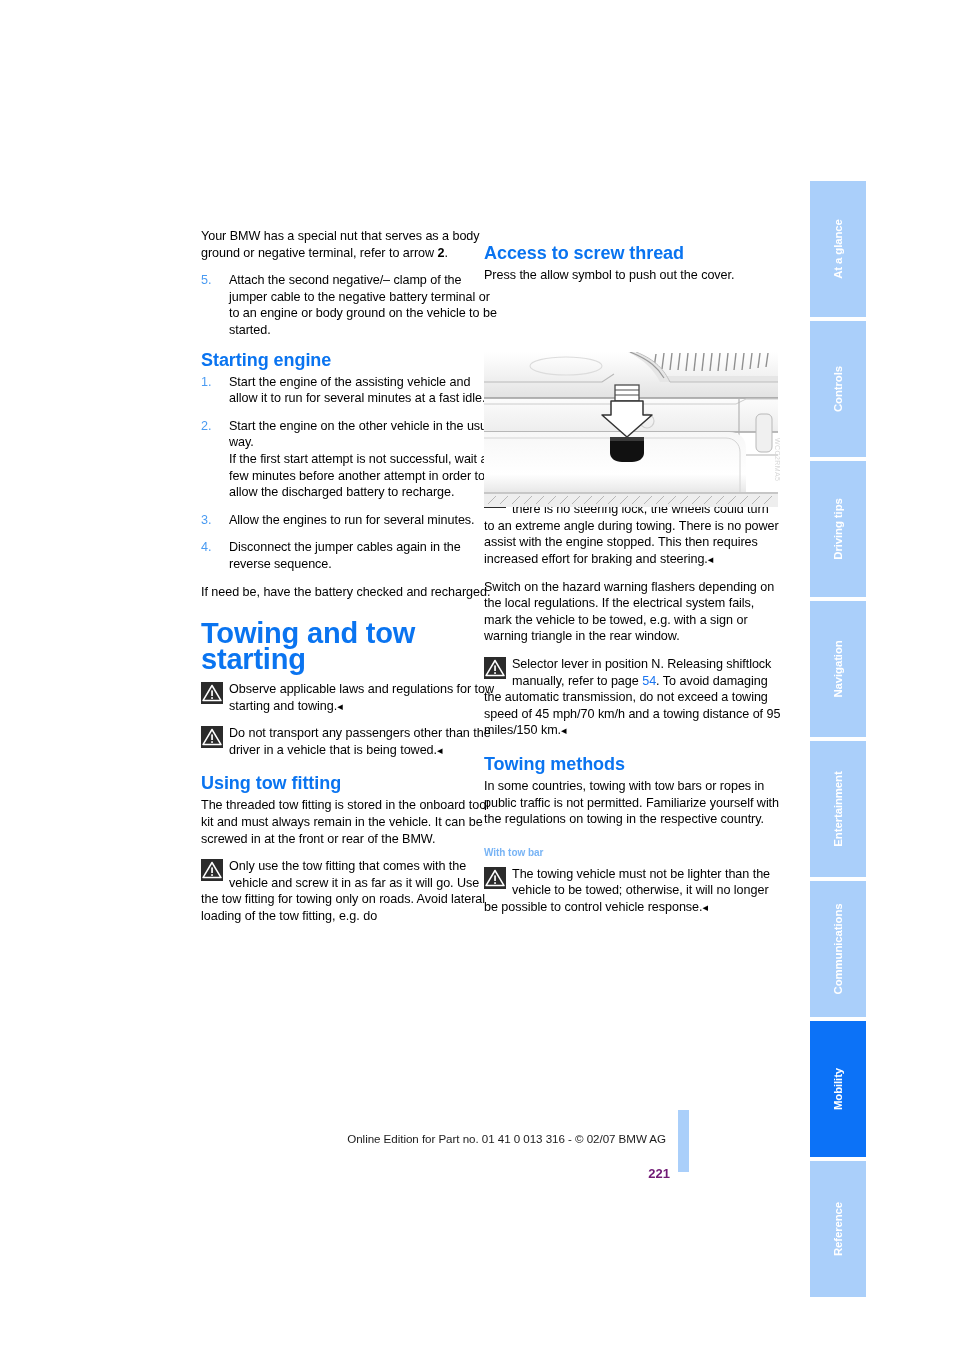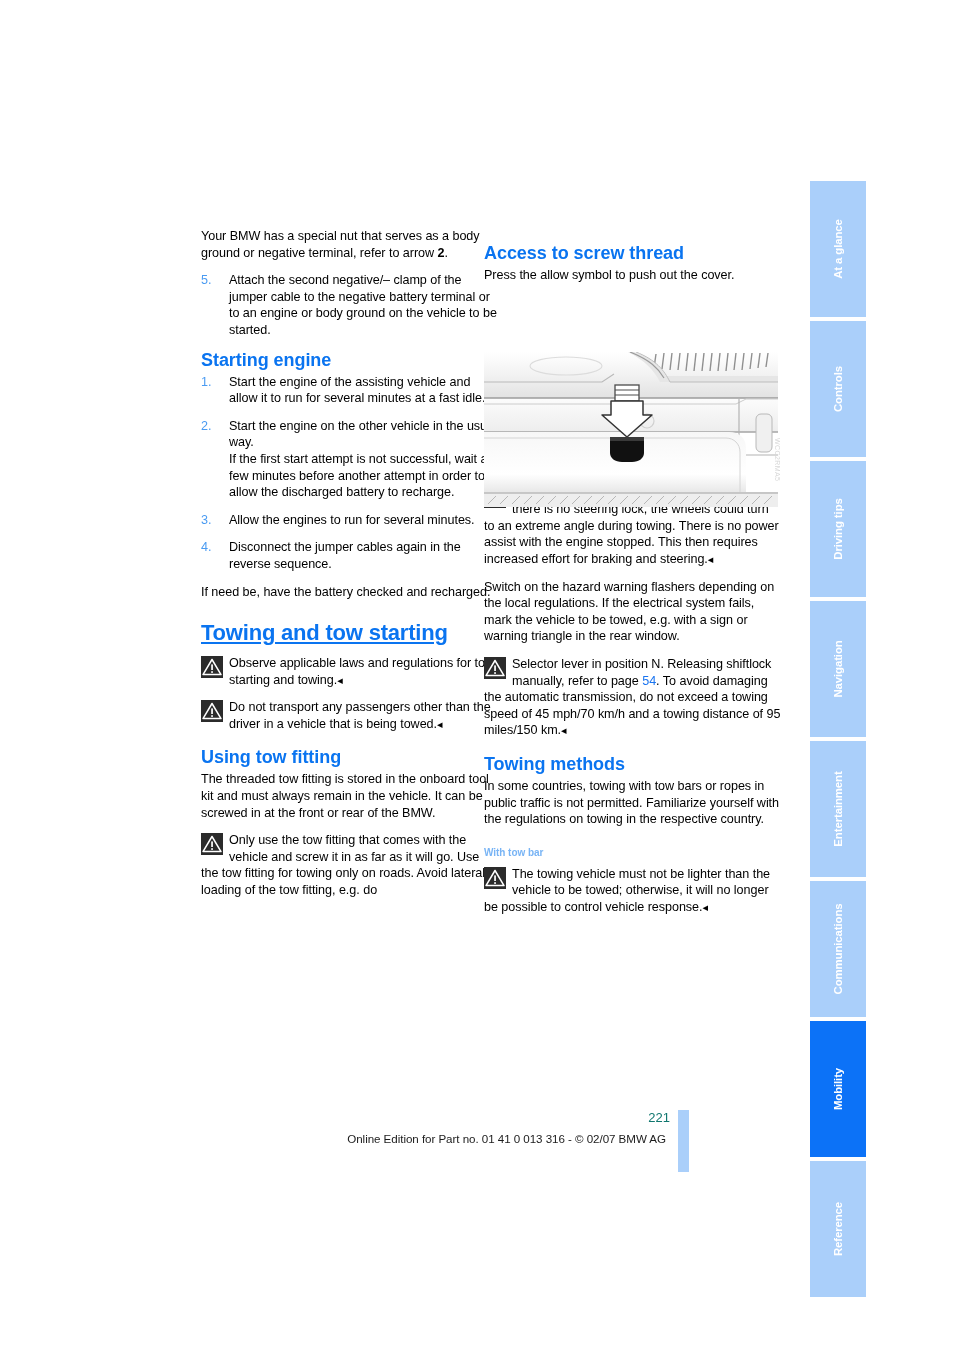--- a/index.html
+++ b/index.html
@@ -33,27 +33,26 @@
   }
   .col-left  { left: 166px; margin-left: 35px; }
   .col-right { left: 484px; }
 
   p {
     margin: 0 0 11px 0;
   }
 
   
   h1.chapter-title {
-    font-size: 22px;
+    font-size: 29px;
     line-height: 26px;
     font-weight: bold;
     color: #0a74f0;
     margin: 20px 0 9px 0;
     letter-spacing: -0.2px;
-    text-decoration: underline;
   }
   h2.section-head {
     font-size: 18px;
     line-height: 17px;
     font-weight: bold;
     color: #0a74f0;
     margin: 17px 0 5px 0;
   }
   h2.section-head.first { margin-top: 13px; }
   h3.sub-head {
@@ -165,26 +164,26 @@
     left: 50%;
     top: 50%;
     transform: translate(-50%, -50%) rotate(-90deg);
     white-space: nowrap;
   }
 
   
   .page-number {
     position: absolute;
     left: 560px;
-    top: 1110px;
+    top: 1166px;
     width: 110px;
     text-align: right;
     font-size: 13px;
-    font-weight: normal;
-    color: #0f766e;
+    font-weight: bold;
+    color: #701a75;
   }
   .page-bar {
     position: absolute;
     left: 678px;
     top: 1110px;
     width: 11px;
     height: 62px;
     background: #aacffa;
   }
   .footer-note {

